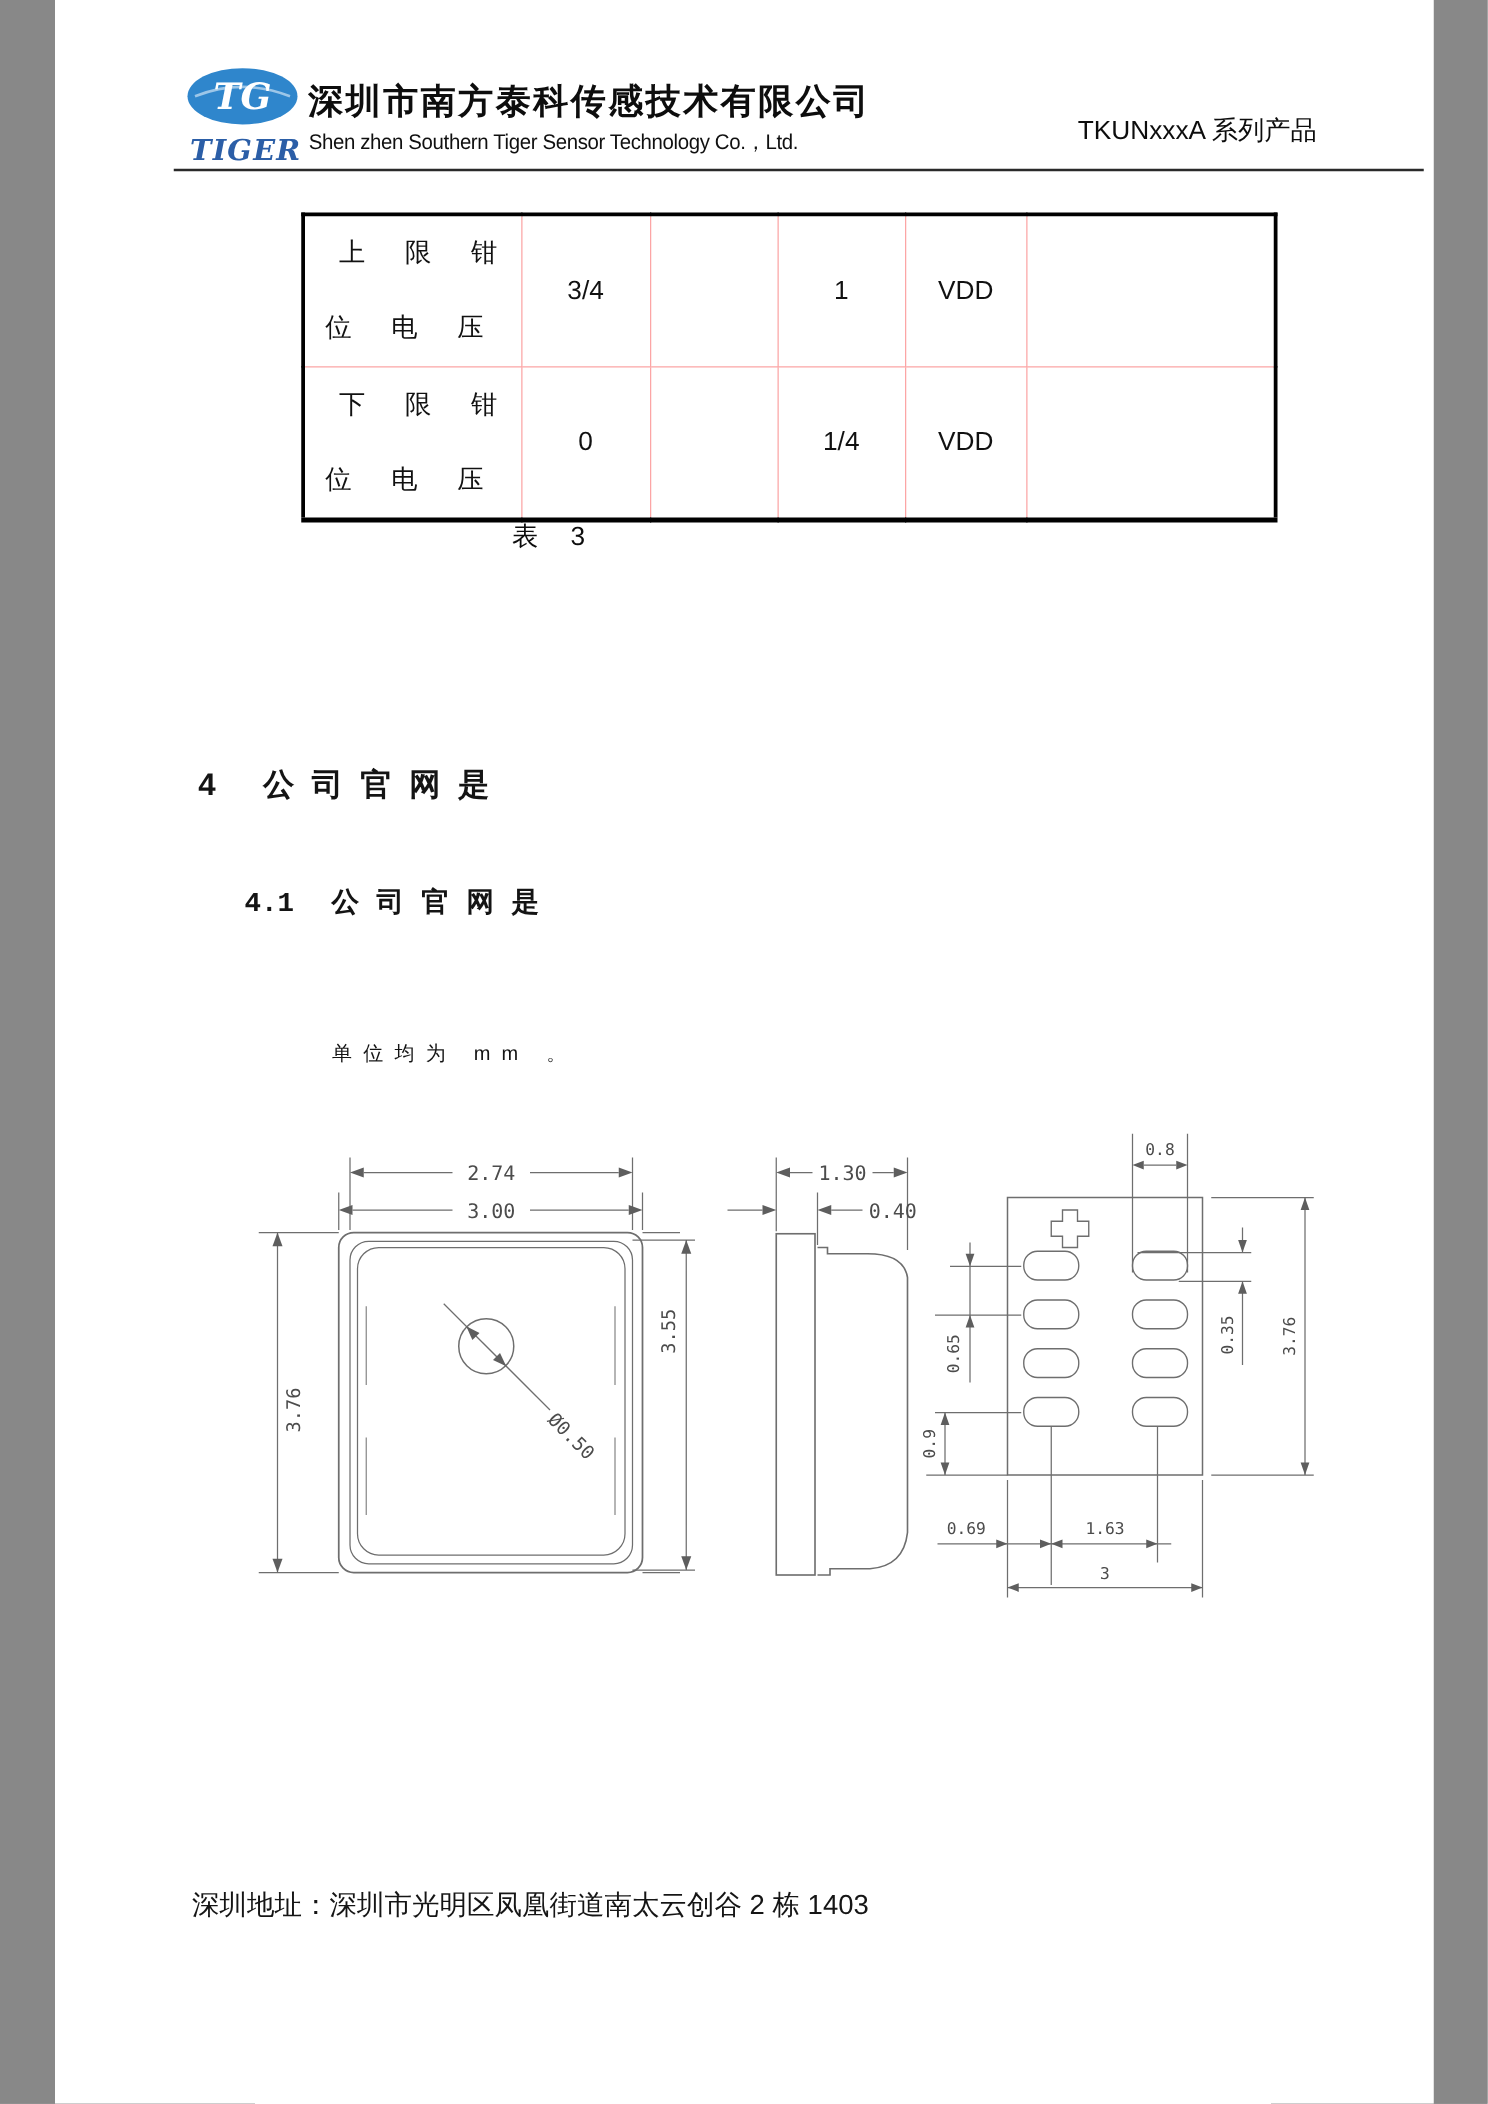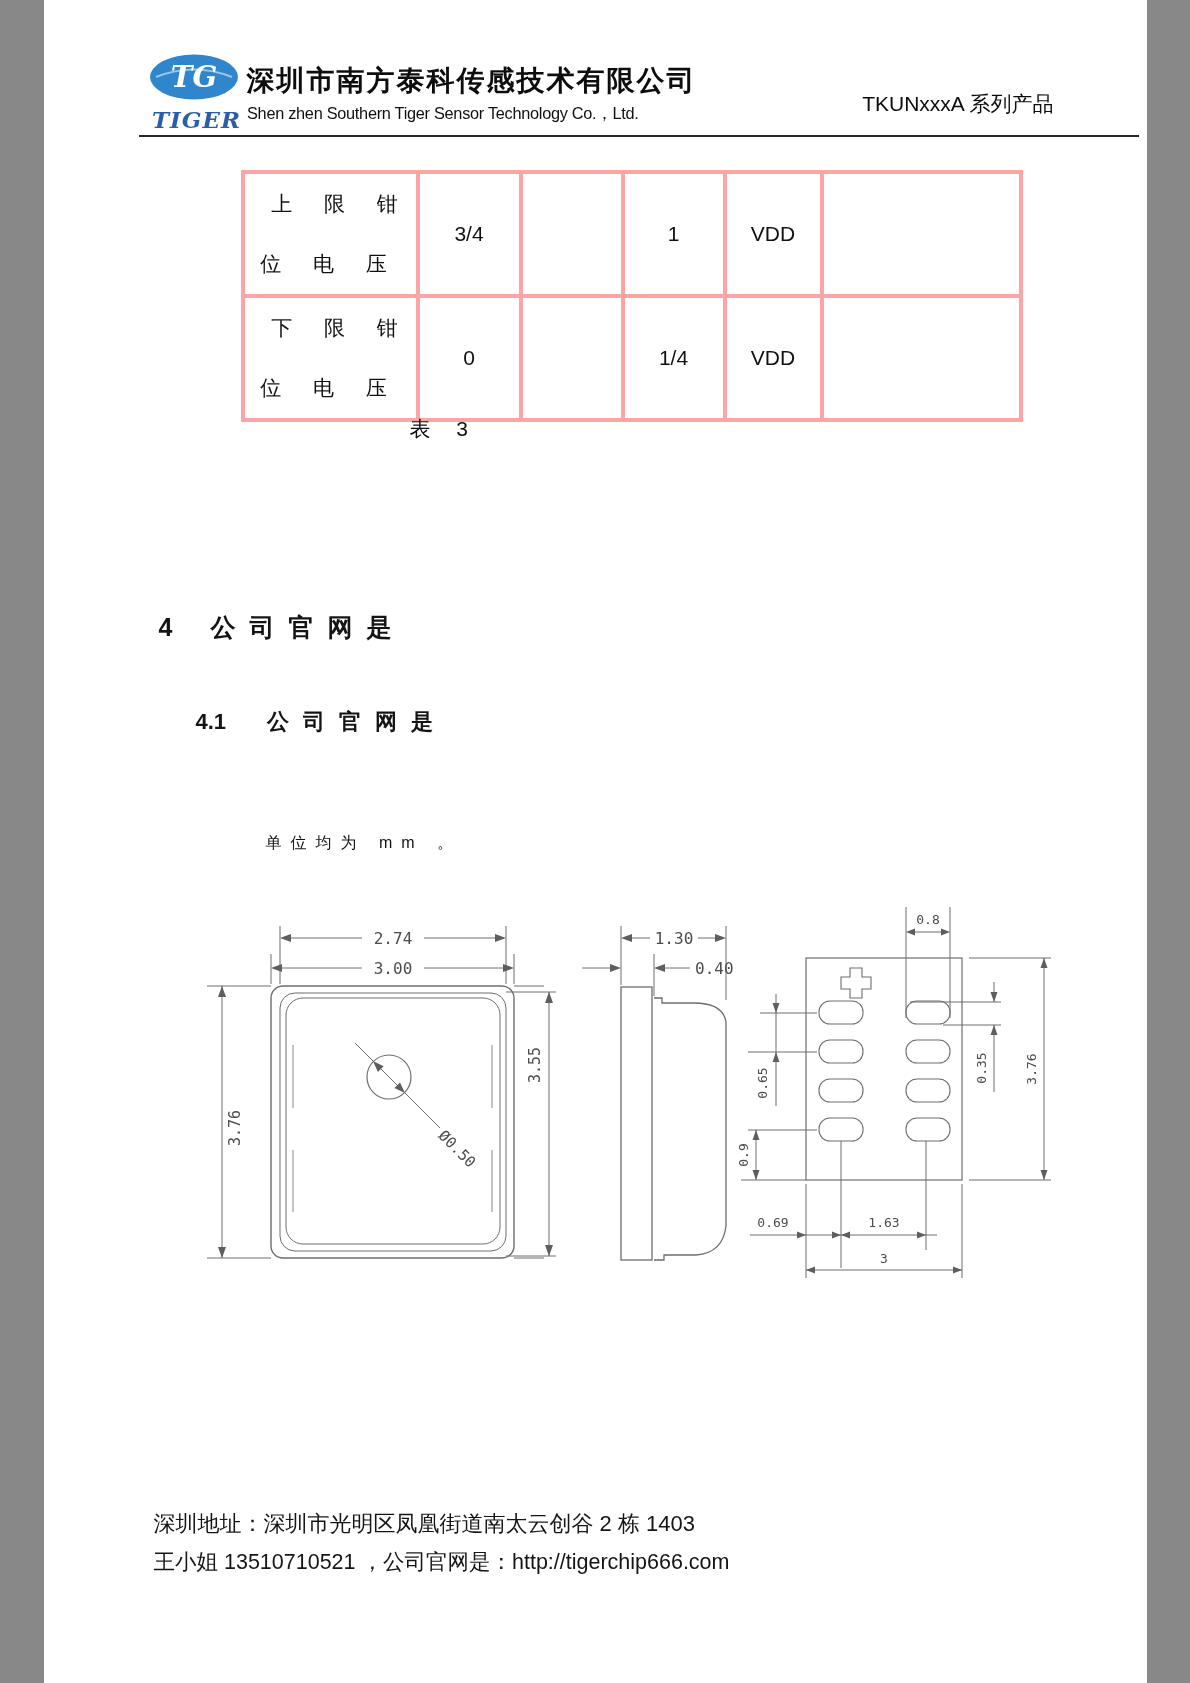--- a/index.html
+++ b/index.html
@@ -11,32 +11,32 @@
               letter-spacing:2px;color:#0d0d0d;}
   .company-en{position:absolute;left:203px;top:102px;font-size:17px;color:#101010;
               letter-spacing:-0.3px;transform:scaleX(.96);transform-origin:left;}
   .series{position:absolute;left:760px;top:90px;width:250px;text-align:right;
           font-size:21px;color:#0d0d0d;}
   .header-rule{position:absolute;left:95px;top:135px;width:1000px;height:2px;background:#2a2a2a;}
   
   .tblwrap{position:absolute;left:197px;top:170px;}
   table.tbl{border-collapse:collapse;table-layout:fixed;width:778px;border:3px solid #000;
             border-bottom:4px solid #000;}
-  table.tbl td{border:4px solid #fca5a5;height:111px;vertical-align:middle;font-size:21px;
+  table.tbl td{border:1px solid #fca5a5;height:111px;vertical-align:middle;font-size:21px;
                text-align:center;padding:0;}
   td.lbl{text-align:left;font-size:22px;letter-spacing:13px;line-height:60px;
          padding:2px 0 0 12px;vertical-align:top;}
   td.lbl .l1{margin-left:22px;}
   .tcaption{position:absolute;left:366px;top:415px;font-size:21px;letter-spacing:10px;color:#0d0d0d;}
   
   .h-main{position:absolute;left:115px;top:611px;font-size:25px;font-weight:bold;color:#141414;}
   .h-main .num{margin-right:38px;letter-spacing:0;}
   .h-main .ttl{letter-spacing:14px;}
   .h-sub{position:absolute;left:152px;top:707px;font-size:22px;font-weight:bold;color:#141414;}
-  .h-sub .num{margin-right:41px;}
+  .h-sub .num{margin-right:30px;font-family:Liberation Mono, monospace;}
   .h-sub .ttl{letter-spacing:14px;}
   .unit-note{position:absolute;left:222px;top:833px;font-size:16px;letter-spacing:9px;color:#141414;}
   
   .drawing{position:absolute;left:0;top:850px;width:1190px;height:440px;}
   .drawing svg{display:block;}
   .cad{stroke:#6e6e6e;fill:none;}
   .cadthin{stroke:#8a8a8a;fill:none;}
   .cadtxt{fill:#4c4c4c;font-family:"DejaVu Sans Mono","Liberation Mono",monospace;}
   .arr{fill:#5e5e5e;stroke:none;}
   
@@ -193,16 +193,15 @@
         <text class="cadtxt" font-size="13" text-anchor="middle" transform="rotate(-90 938 218)" x="938" y="222">0.35</text>
         <text class="cadtxt" font-size="13" text-anchor="middle" transform="rotate(-90 719 233)" x="719" y="237">0.65</text>
         <text class="cadtxt" font-size="13" text-anchor="middle" transform="rotate(-90 700 305)" x="700" y="309">0.9</text>
         <text class="cadtxt" x="729" y="377" font-size="13" text-anchor="middle">0.69</text>
         <text class="cadtxt" x="840" y="377" font-size="13" text-anchor="middle">1.63</text>
         <text class="cadtxt" x="840" y="413" font-size="13" text-anchor="middle">3</text>
       </g>
     </svg>
   </div>
 
-  <div class="footer1">王小姐 13510710521 ，公司官网是：http://tigerchip666.com</div>
   <div class="footer2">深圳地址：深圳市光明区凤凰街道南太云创谷 2 栋 1403</div>
 
 </div>
 
 </body></html>

